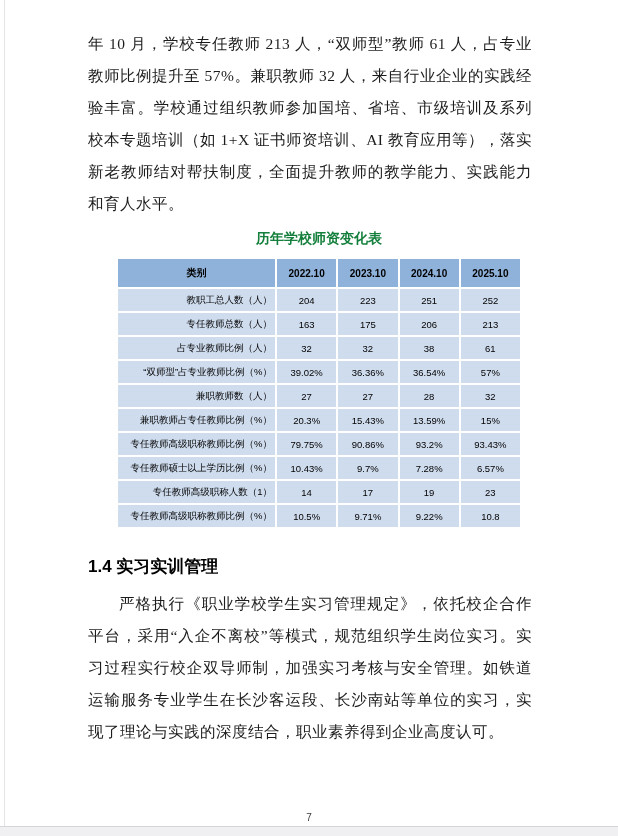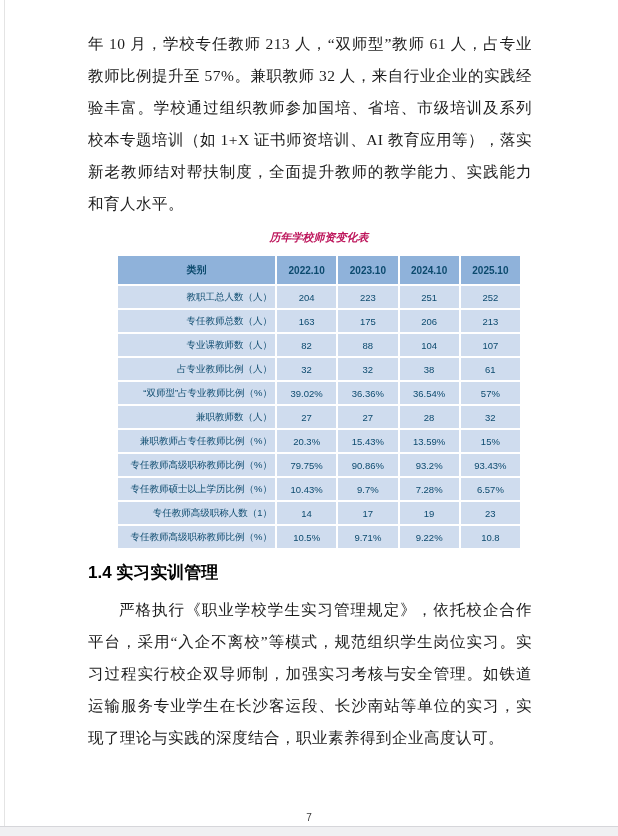--- a/index.html
+++ b/index.html
@@ -29,32 +29,31 @@
     color: #1c1c1c;
     text-align: justify;
     text-justify: inter-ideograph;
     letter-spacing: 0.5px;
   }
   .indent { text-indent: 2em; }
   .table-block { width: 406px; margin: 8px 0 0 28px; }
   .table-title {
     font-family: "Liberation Sans", "DejaVu Sans", sans-serif;
     font-weight: bold;
-    font-size: 11px;
-    color: #be185d;
+    font-size: 14px;
+    color: #15803d;
     text-align: center;
     margin: 10px 0 9px 0;
-    font-style: italic;
   }
   table.stats-table {
     border-collapse: collapse;
     table-layout: fixed;
     width: 406px;
     font-family: "Liberation Sans", "DejaVu Sans", sans-serif;
-    color: #0c4a6e;
+    color: #000000;
   }
   table.stats-table th {
     background: #8fb2da;
     font-size: 10px;
     font-weight: bold;
     padding: 7px 3px;
     border: 2px solid #ffffff;
     text-align: center;
   }
   table.stats-table td {
@@ -68,21 +67,21 @@
   table.stats-table td:first-child { width: 151px; }
   table.stats-table td:first-child {
     text-align: right;
     padding-left: 7px;
   }
   .section-heading {
     font-family: "Liberation Sans", "DejaVu Sans", sans-serif;
     font-weight: bold;
     font-size: 17px;
     color: #000;
-    margin: 11px 0 10px 0;
+    margin: 26px 0 10px 0;
   }
   .page-number {
     position: absolute;
     left: 0; right: 0; bottom: 13px;
     text-align: center;
     font-family: "Liberation Sans", "DejaVu Sans", sans-serif;
     font-size: 10px;
     color: #3a3a3a;
   }
 </style>
@@ -116,27 +115,20 @@
               <td>223</td>
               <td>251</td>
               <td>252</td>
             </tr>
             <tr>
               <td>专任教师总数（人）</td>
               <td>163</td>
               <td>175</td>
               <td>206</td>
               <td>213</td>
-            </tr>
-            <tr>
-              <td>专业课教师数（人）</td>
-              <td>82</td>
-              <td>88</td>
-              <td>104</td>
-              <td>107</td>
             </tr>
             <tr>
               <td>占专业教师比例（人）</td>
               <td>32</td>
               <td>32</td>
               <td>38</td>
               <td>61</td>
             </tr>
             <tr>
               <td>“双师型”占专业教师比例（%）</td>

